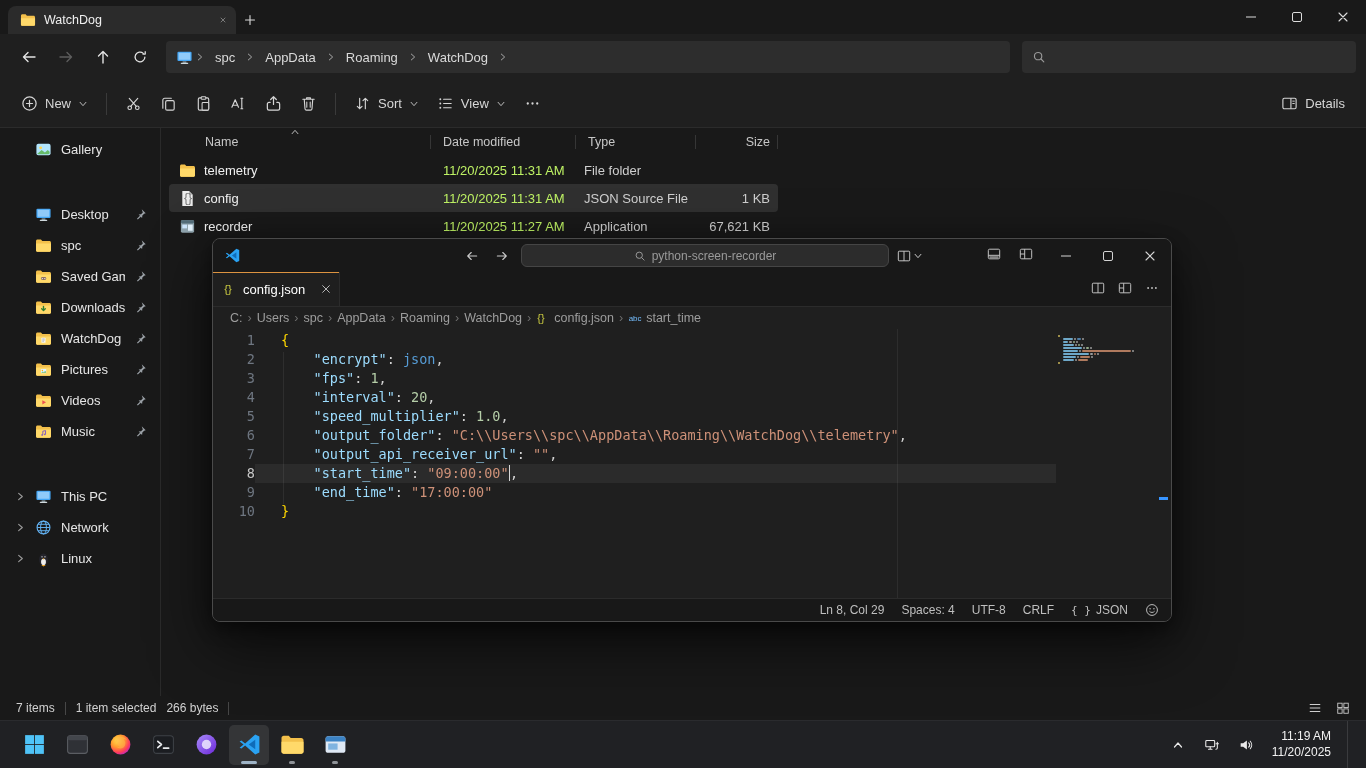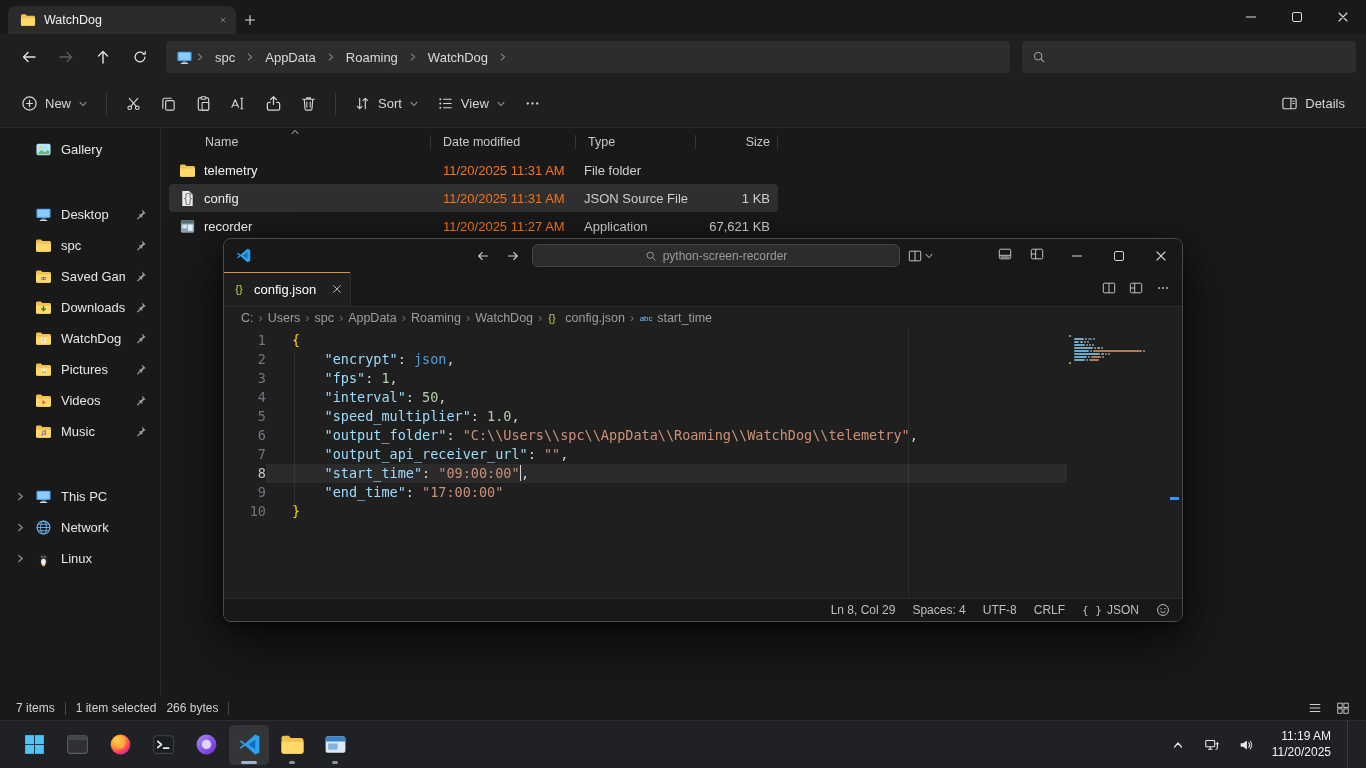--- a/index.html
+++ b/index.html
@@ -53,31 +53,31 @@
   .col.c-name{width:262px;padding-left:36px}
   .col.c-date{width:145px}
   .col.c-type{width:120px}
   .col.c-size{width:82px;justify-content:flex-end;padding-right:8px}
   .sortchev{position:absolute;top:-1px;left:128px;width:12px;height:10px;color:#bdbdbd}
   .rows{margin-left:8px}
   .frow{display:flex;align-items:center;height:28px;width:609px;border-radius:4px}
   .frow.selected{background:rgba(255,255,255,.10)}
   .cell{white-space:nowrap;overflow:hidden}
   .cell.name{width:262px;display:flex;align-items:center;gap:8px;padding-left:10px;color:#f0f0f0}
-  .cell.date{width:145px;padding-left:12px;color:#f97316}
+  .cell.date{width:145px;padding-left:12px;color:#bef264}
   .cell.type{width:120px;padding-left:8px;color:#cfcfcf}
   .cell.size{width:82px;text-align:right;padding-right:8px;color:#cfcfcf}
   .x-status{position:absolute;left:0;right:0;bottom:0;height:24px;display:flex;align-items:center;gap:10px;
     padding:0 10px 0 16px;font-size:12px;color:#d2d2d2;background:#191919}
   .x-status .sep{width:1px;height:13px;background:#474747}
   .x-status .right{margin-left:auto;display:flex;gap:2px}
   .viewbtn{width:26px;height:20px;display:flex;align-items:center;justify-content:center;color:#cfcfcf;border-radius:3px}
 
   
-  .vsc{position:absolute;left:223px;top:238px;width:960px;height:384px;background:#1f1f1f;
+  .vsc{position:absolute;left:212px;top:238px;width:960px;height:384px;background:#1f1f1f;
     border:1px solid #4a4a4a;border-radius:8px;overflow:hidden;display:flex;flex-direction:column;
     box-shadow:0 22px 60px rgba(0,0,0,.62),0 6px 18px rgba(0,0,0,.45)}
   .v-title{height:33px;background:#181818;display:flex;align-items:center;position:relative;flex:none}
   .v-logo{width:17px;height:17px;margin-left:11px}
   .v-center{position:absolute;left:50%;top:0;height:100%;transform:translateX(-50%);display:flex;align-items:center;gap:8px;color:#cccccc}
   .histbtn{width:22px;height:22px;display:flex;align-items:center;justify-content:center;color:#c9c9c9;border-radius:4px}
   .cmdcenter{width:368px;height:23px;background:#2c2c2c;border:1px solid #454545;border-radius:6px;
     display:flex;align-items:center;justify-content:center;gap:6px;font-size:12px;color:#9a9a9a}
   .layoutbtn{display:flex;align-items:center;gap:2px;color:#c9c9c9}
   .v-ractions{position:absolute;right:138px;top:0;height:100%;display:flex;align-items:center;gap:18px;color:#c9c9c9}
@@ -902,21 +902,21 @@
           <div class="cl">
             <div class="ln">2</div>
             <div class="lb"><span class="tk-ws">    </span><span class="tk-key">"encrypt"</span><span class="tk-pn">: </span><span class="tk-kw">json</span><span class="tk-pn">,</span></div>
           </div>
           <div class="cl">
             <div class="ln">3</div>
             <div class="lb"><span class="tk-ws">    </span><span class="tk-key">"fps"</span><span class="tk-pn">: </span><span class="tk-nm">1</span><span class="tk-pn">,</span></div>
           </div>
           <div class="cl">
             <div class="ln">4</div>
-            <div class="lb"><span class="tk-ws">    </span><span class="tk-key">"interval"</span><span class="tk-pn">: </span><span class="tk-nm">50</span><span class="tk-pn">,</span></div>
+            <div class="lb"><span class="tk-ws">    </span><span class="tk-key">"interval"</span><span class="tk-pn">: </span><span class="tk-nm">20</span><span class="tk-pn">,</span></div>
           </div>
           <div class="cl">
             <div class="ln">5</div>
             <div class="lb"><span class="tk-ws">    </span><span class="tk-key">"speed_multiplier"</span><span class="tk-pn">: </span><span class="tk-nm">1.0</span><span class="tk-pn">,</span></div>
           </div>
           <div class="cl">
             <div class="ln">6</div>
             <div class="lb"><span class="tk-ws">    </span><span class="tk-key">"output_folder"</span><span class="tk-pn">: </span><span class="tk-st">"C:\\Users\\spc\\AppData\\Roaming\\WatchDog\\telemetry"</span><span class="tk-pn">,</span></div>
           </div>
           <div class="cl">

